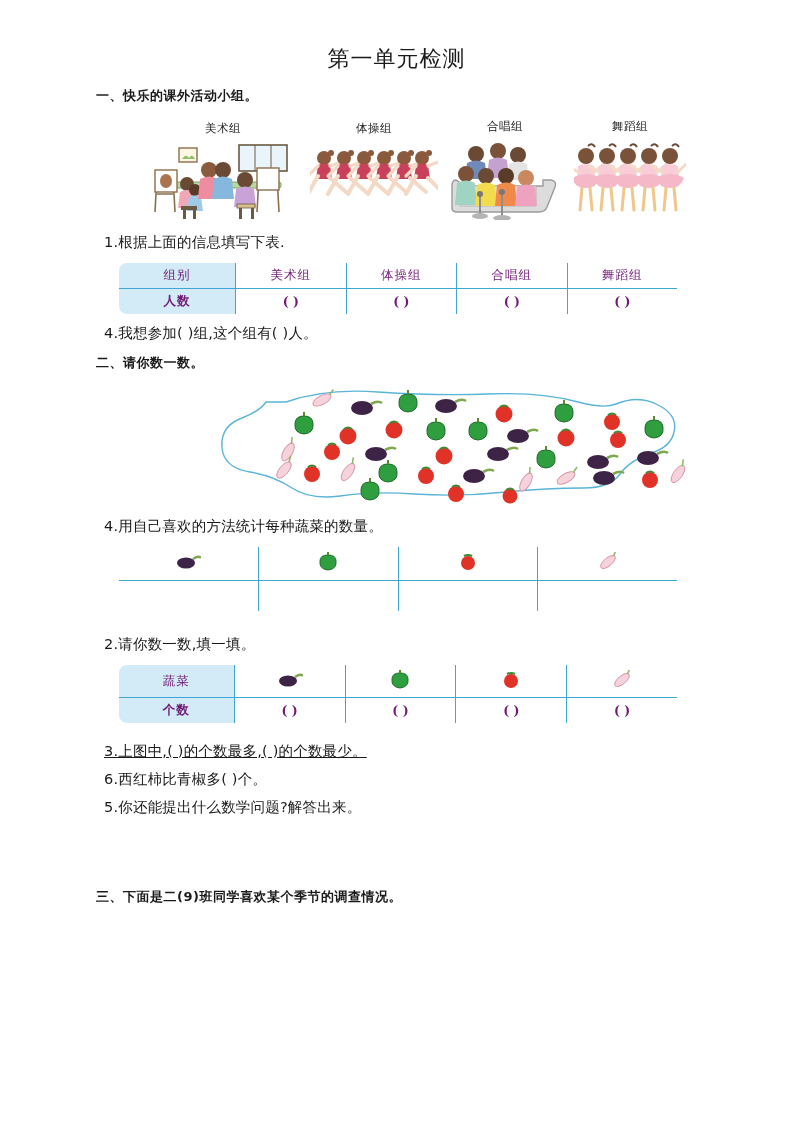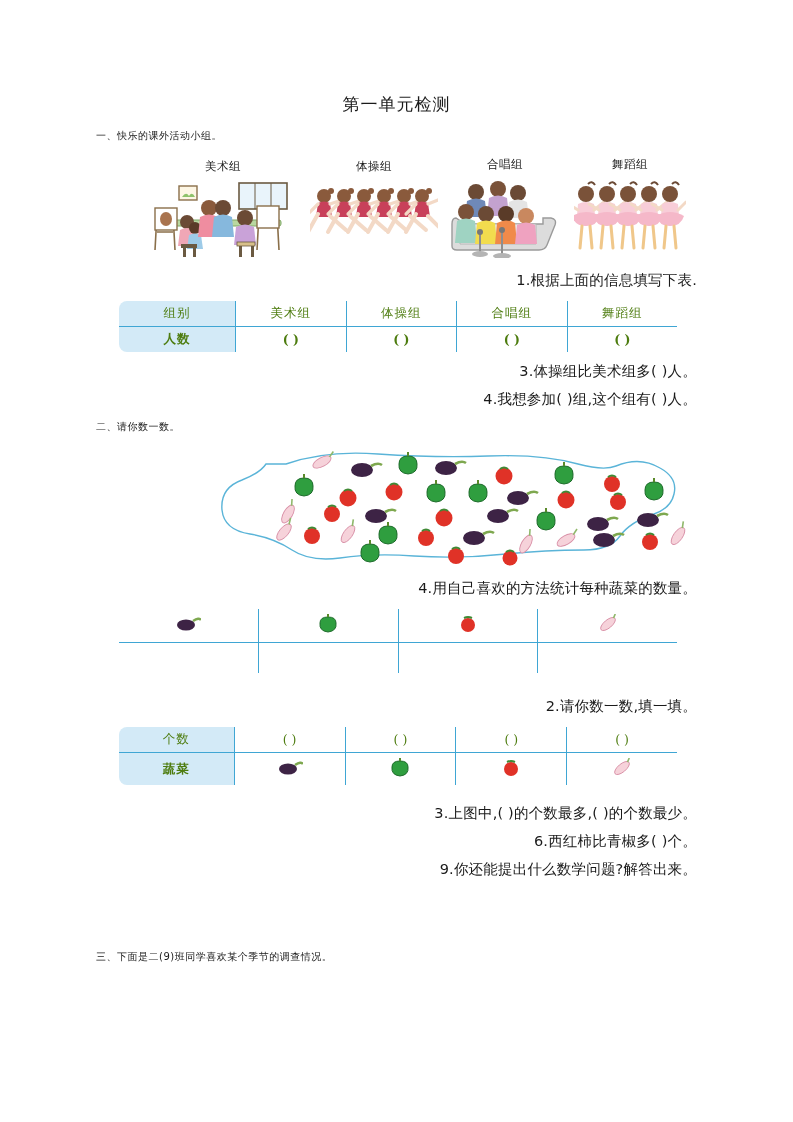--- a/index.html
+++ b/index.html
@@ -20,38 +20,37 @@
     left: 0; top: 0;
     width: 793px;
     height: 1122px;
     box-sizing: border-box;
     padding: 0 96px;
   }
 
   
   .doc-title {
     text-align: center;
-    font-size: 17px;
+    font-size: 22px;
     font-weight: 400;
     letter-spacing: 1px;
     margin: 0;
-    padding-top: 93px;
+    padding-top: 44px;
   }
   .section-heading {
-    font-size: 10px;
-    font-weight: normal;
+    font-size: 13px;
+    font-weight: bold;
     letter-spacing: 0.5px;
     margin: 13px 0 0 0;
   }
   .q-line {
     font-size: 14.5px;
     margin: 9px 0 0 8px;
     letter-spacing: 0.2px;
     white-space: nowrap;
-    text-align: right;
   }
 
   
   .groups-row {
     margin-top: 9px;
     display: flex;
     align-items: flex-end;
     justify-content: flex-start;
     gap: 0px;
     height: 110px;
@@ -86,21 +85,21 @@
   .tbl .cell {
     display: table-cell;
     border-right: 1.2px solid #3fa6d4;
     border-bottom: 1.2px solid #3fa6d4;
     text-align: center;
     vertical-align: middle;
     height: 25px;
     font-size: 12.5px;
     font-family: "DejaVu Serif", "Liberation Serif", serif;
     letter-spacing: 1px;
-    color: #4d7c0f;
+    color: #701a75;
   }
   .tbl .row:last-child .cell { border-bottom: none; font-weight: bold; }
   .tbl .cell:last-child { border-right: none; }
   .cell.head-blue { background: #d3eaf7; width: 116px; }
   .cell.blank { letter-spacing: 0; }
 
   
   .tbl.veg-count .cell { height: 30px; width: 140px; }
   .tbl.veg-count .cell.icon-cell { height: 33px; }
 
@@ -349,21 +348,20 @@
     </div>
     <div class="row">
       <div class="cell head-blue">人数</div>
       <div class="cell blank">(        )</div>
       <div class="cell blank">(        )</div>
       <div class="cell blank">(        )</div>
       <div class="cell blank">(        )</div>
     </div>
   </div>
 
-  <div class="q-line">3.体操组比美术组多(       )人。</div>
   <div class="q-line">4.我想参加(              )组,这个组有(      )人。</div>
 
   <div class="section-heading" style="margin-top:11px;">二、请你数一数。</div>
 
   <div class="veg-field">
     <svg width="600" height="128" viewBox="0 0 600 128" xmlns="http://www.w3.org/2000/svg" style="margin-left:30px;">
 
       <path d="M160 24 q40 -14 92 -10 q60 4 110 2 q54 -2 90 8 q26 7 38 2 q24 -10 44 2 q18 10 14 26
                q-3 14 -20 20 q-24 8 -34 22 q-10 14 -36 14 q-40 0 -78 4 q-46 5 -92 2 q-40 -3 -74 2
                q-30 4 -48 -8 q-18 -12 -42 -16 q-26 -4 -28 -24 q-2 -22 20 -30 q18 -7 24 -16z" fill="#ffffff" stroke="#5ab4d8" stroke-width="1.4"></path>
@@ -562,58 +560,58 @@
       <div class="cell blank"></div>
       <div class="cell blank"></div>
       <div class="cell blank"></div>
       <div class="cell blank"></div>
     </div>
   </div>
 
   <div class="q-line" style="margin-top:23px;">2.请你数一数,填一填。</div>
 
   <div class="tbl veg-table">
+    <div class="row">
+      <div class="cell head-blue">蔬菜</div>
+      <div class="cell icon-cell">
+        <svg width="26" height="16" viewBox="0 0 26 16" xmlns="http://www.w3.org/2000/svg">
+          <ellipse cx="11" cy="9" rx="9" ry="5.5" fill="#3d2345"></ellipse>
+          <path d="M18 5 q6 -4 8 -1" stroke="#7ea84f" stroke-width="2.4" fill="none"></path>
+        </svg>
+      </div>
+      <div class="cell icon-cell">
+        <svg width="20" height="20" viewBox="0 0 20 20" xmlns="http://www.w3.org/2000/svg">
+          <path d="M2 9 q0 -6 8 -6 q8 0 8 6 q1 8 -8 9 q-9 -1 -8 -9z" fill="#2f9e3f" stroke="#1d6b2a" stroke-width="1"></path>
+          <path d="M10 3 l0 -3" stroke="#5a8a2a" stroke-width="2"></path>
+        </svg>
+      </div>
+      <div class="cell icon-cell">
+        <svg width="18" height="18" viewBox="0 0 18 18" xmlns="http://www.w3.org/2000/svg">
+          <circle cx="9" cy="10" r="7" fill="#e03227"></circle>
+          <path d="M5 3 q4 -2 8 0" stroke="#3f8a35" stroke-width="2" fill="none"></path>
+        </svg>
+      </div>
+      <div class="cell icon-cell">
+        <svg width="20" height="20" viewBox="0 0 20 20" xmlns="http://www.w3.org/2000/svg">
+          <g transform="rotate(-40 10 10)">
+            <ellipse cx="10" cy="10" rx="9" ry="4" fill="#f6d2da" stroke="#d88fa6" stroke-width="0.9"></ellipse>
+            <path d="M18 9 l4 -2" stroke="#8fb86a" stroke-width="1.6"></path>
+          </g>
+        </svg>
+      </div>
+    </div>
     <div class="row">
       <div class="cell head-blue">个数</div>
       <div class="cell blank">(       )</div>
       <div class="cell blank">(       )</div>
       <div class="cell blank">(       )</div>
       <div class="cell blank">(       )</div>
     </div>
-    <div class="row">
-      <div class="cell head-blue">蔬菜</div>
-      <div class="cell icon-cell">
-        <svg width="26" height="16" viewBox="0 0 26 16" xmlns="http://www.w3.org/2000/svg">
-          <ellipse cx="11" cy="9" rx="9" ry="5.5" fill="#3d2345"></ellipse>
-          <path d="M18 5 q6 -4 8 -1" stroke="#7ea84f" stroke-width="2.4" fill="none"></path>
-        </svg>
-      </div>
-      <div class="cell icon-cell">
-        <svg width="20" height="20" viewBox="0 0 20 20" xmlns="http://www.w3.org/2000/svg">
-          <path d="M2 9 q0 -6 8 -6 q8 0 8 6 q1 8 -8 9 q-9 -1 -8 -9z" fill="#2f9e3f" stroke="#1d6b2a" stroke-width="1"></path>
-          <path d="M10 3 l0 -3" stroke="#5a8a2a" stroke-width="2"></path>
-        </svg>
-      </div>
-      <div class="cell icon-cell">
-        <svg width="18" height="18" viewBox="0 0 18 18" xmlns="http://www.w3.org/2000/svg">
-          <circle cx="9" cy="10" r="7" fill="#e03227"></circle>
-          <path d="M5 3 q4 -2 8 0" stroke="#3f8a35" stroke-width="2" fill="none"></path>
-        </svg>
-      </div>
-      <div class="cell icon-cell">
-        <svg width="20" height="20" viewBox="0 0 20 20" xmlns="http://www.w3.org/2000/svg">
-          <g transform="rotate(-40 10 10)">
-            <ellipse cx="10" cy="10" rx="9" ry="4" fill="#f6d2da" stroke="#d88fa6" stroke-width="0.9"></ellipse>
-            <path d="M18 9 l4 -2" stroke="#8fb86a" stroke-width="1.6"></path>
-          </g>
-        </svg>
-      </div>
-    </div>
   </div>
 
-  <div class="q-line" style="margin-top:18px;">3.上图中,(          )的个数最多,(          )的个数最少。</div>
+  <div class="q-line" style="margin-top:18px;text-decoration:underline;">3.上图中,(          )的个数最多,(          )的个数最少。</div>
   <div class="q-line">6.西红柿比青椒多(      )个。</div>
-  <div class="q-line">9.你还能提出什么数学问题?解答出来。</div>
+  <div class="q-line">5.你还能提出什么数学问题?解答出来。</div>
 
   <div class="gap-lg"></div>
   <div class="section-heading">三、下面是二(9)班同学喜欢某个季节的调查情况。</div>
 
 </div>
 
 </body></html>

